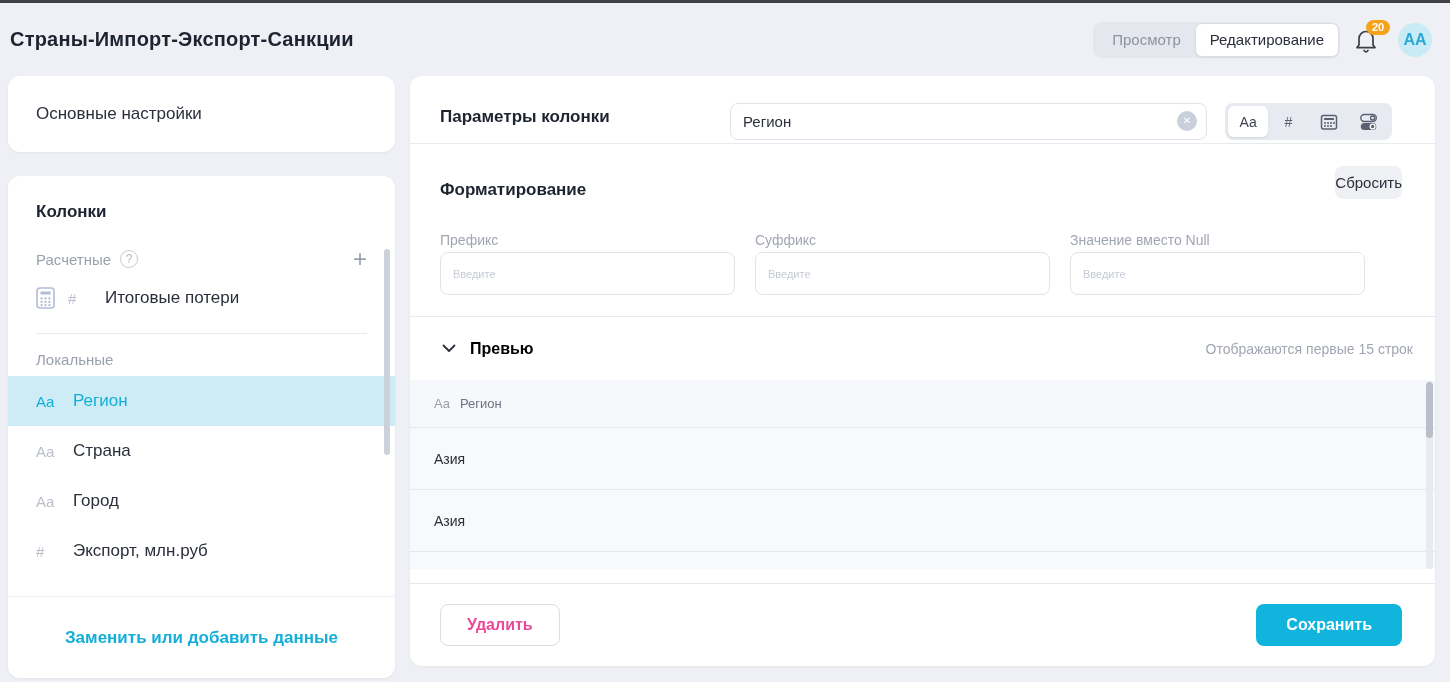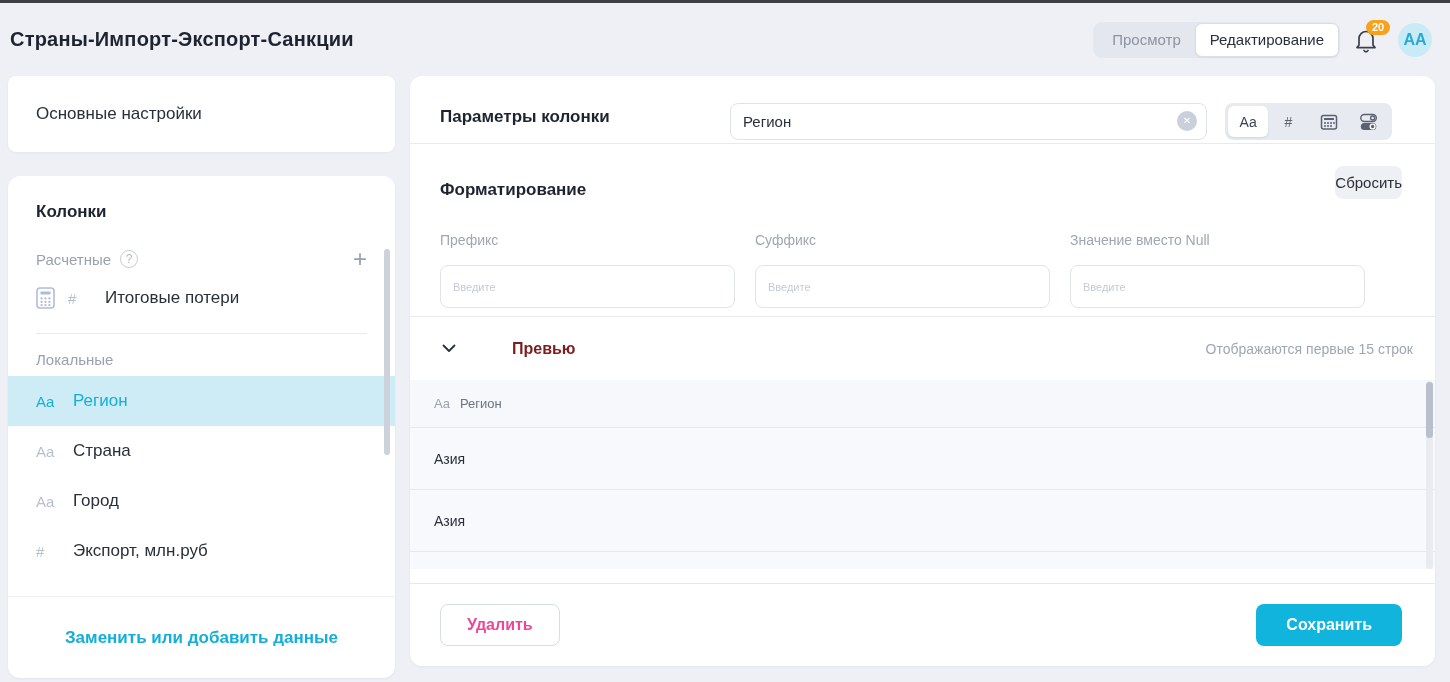--- a/index.html
+++ b/index.html
@@ -17,21 +17,21 @@
   .vt-btn { border:none; background:transparent; font:inherit; font-size:15px; color:#8d93a0; padding:0 16px; height:30px; border-radius:7px; cursor:pointer; }
   .vt-btn.active { background:#ffffff; border:1px solid #d9dde5; color:#2a2f3a; font-weight:500; height:34px; margin:-2px; padding:0 14px; box-shadow:0 1px 2px rgba(30,40,60,.06); }
   .bell-wrap { position:relative; width:30px; height:32px; cursor:pointer; }
   .bell-wrap svg { position:absolute; left:0; bottom:2px; }
   .notif-badge { position:absolute; top:-4px; left:12px; background:#f6a31b; color:#fff; font-size:11px; font-weight:700; border-radius:9px; padding:2px 6px; line-height:1; }
   .avatar { width:34px; height:34px; border-radius:50%; background:#c8ebf5; color:#2ba9d4; font-size:16px; font-weight:700; display:flex; align-items:center; justify-content:center; cursor:pointer; }
   
   .content { display:flex; padding:0 15px 0 8px; gap:15px; }
   .card { background:#fff; border-radius:12px; box-shadow:0 1px 3px rgba(30,40,60,.05); }
   .sidebar { width:387px; flex:none; }
-  .settings-card { height:76px; display:flex; align-items:center; padding:8px 28px; margin-bottom:12px; font-size:17px; color:#2a2f3a; cursor:pointer;border-radius:8px; }
+  .settings-card { height:76px; display:flex; align-items:center; padding:8px 28px; margin-bottom:12px; font-size:17px; color:#2a2f3a; cursor:pointer; }
   .columns-card { height:502px; position:relative; overflow:hidden; display:flex; flex-direction:column;margin-top:24px; }
   .col-head { padding:26px 28px 0 28px; }
   .col-title { font-size:17px; font-weight:700; color:#1e2330; }
   .calc-row { margin-top:27px; display:flex; align-items:center; gap:9px; }
   .muted-label { font-size:15px; color:#9aa1ae; }
   .q-icon { width:18px; height:18px; border:1px solid #c6cbd6; border-radius:50%; color:#b3b9c5; font-size:12px; display:flex; align-items:center; justify-content:center; cursor:pointer; }
   .plus-btn { margin-left:auto; color:#9aa1ae; font-size:24px; font-weight:300; line-height:20px; background:none; border:none; cursor:pointer; }
   .item-row { height:50px; display:flex; align-items:center; gap:13px; padding:0 28px; font-size:17px; color:#2a2f3a; cursor:pointer; }
   .type-glyph { width:24px; flex:none; font-size:15px; color:#b9bfca; font-weight:500; }
   .calc-item { margin-top:4px; }
@@ -52,27 +52,27 @@
   .clear-btn { position:absolute; right:10px; top:8px; width:20px; height:20px; border:none; border-radius:50%; background:#c9cfdb; color:#fff; font-size:10px; line-height:20px; text-align:center; cursor:pointer; padding:0; }
   .segmented { position:absolute; left:815px; top:27px; width:167px; height:37px; background:#e7eaf1; border-radius:8px; display:flex; padding:3px; }
   .seg-btn { flex:1; border:none; background:transparent; border-radius:6px; display:flex; align-items:center; justify-content:center; font-size:14px; font-weight:500; color:#5b6170; cursor:pointer; }
   .seg-btn.active { background:#fff; box-shadow:0 1px 2px rgba(30,40,60,.10); color:#3d4352; }
   
   .formatting { height:173px; border-bottom:1px solid #e8eaf0; padding:0 30px; position:relative; flex:none; }
   .fmt-title { position:absolute; left:30px; top:36px; font-size:17px; font-weight:600; color:#1e2330; }
   .reset-btn { position:absolute; right:33px; top:22px; height:33px; padding:0 0; background:#eef0f4; border:none; border-radius:8px; font:inherit; font-size:15px; font-weight:500; color:#2a2f3a; cursor:pointer; }
   .fields { position:absolute; left:30px; top:88px; display:flex; gap:20px; }
   .field { width:295px; }
-  .field-label { font-size:14px; color:#a0a6b2; margin-bottom:17px; }
+  .field-label { font-size:14px; color:#a0a6b2; margin-bottom:4px; }
   .field-input { width:100%; height:43px; border:1px solid #e1e4eb; border-radius:8px; padding:0 12px; font:inherit; font-size:11px; color:#2a2f3a; outline:none; }
   .field-input::placeholder, .name-input::placeholder { color:#c5cad5; }
   
   .preview-head { height:63px; display:flex; align-items:center; padding:0 22px 0 30px; flex:none; }
   .chevron { width:18px; height:18px; margin-right:12px; cursor:pointer; display:flex; align-items:center; justify-content:center; }
-  .preview-title { font-size:16px; font-weight:700; color:#7f1d1d;margin-left:42px; }
+  .preview-title { font-size:16px; font-weight:700; color:#000000; }
   .preview-note { margin-left:auto; font-size:14px; color:#a0a6b2; }
   .preview-table { height:189px; overflow:hidden; position:relative; flex:none; }
   .tbl-header { height:48px; background:#f6f8fb; border-bottom:1px solid #e5e8ee; display:flex; align-items:center; gap:10px; padding:0 30px 0 24px; }
   .tbl-header .type-glyph { width:auto; font-size:13px; color:#9aa0ad; }
   .tbl-col-name { font-size:13px; color:#6d7383; }
   .tbl-row { height:62px; background:#f8f9fc; border-bottom:1px solid #e5e8ee; display:flex; align-items:center; padding:0 30px 0 24px; font-size:14px; color:#2a2f3a; }
   .tbl-row.partial { height:31px; }
   .tbl-scrollbar-track { position:absolute; right:2px; top:1px; width:7px; height:188px; background:#e9ebf0; border-radius:4px; }
   .tbl-scrollbar-thumb { position:absolute; right:2px; top:2px; width:7px; height:56px; background:#b9bfcb; border-radius:4px; cursor:pointer; }
   

